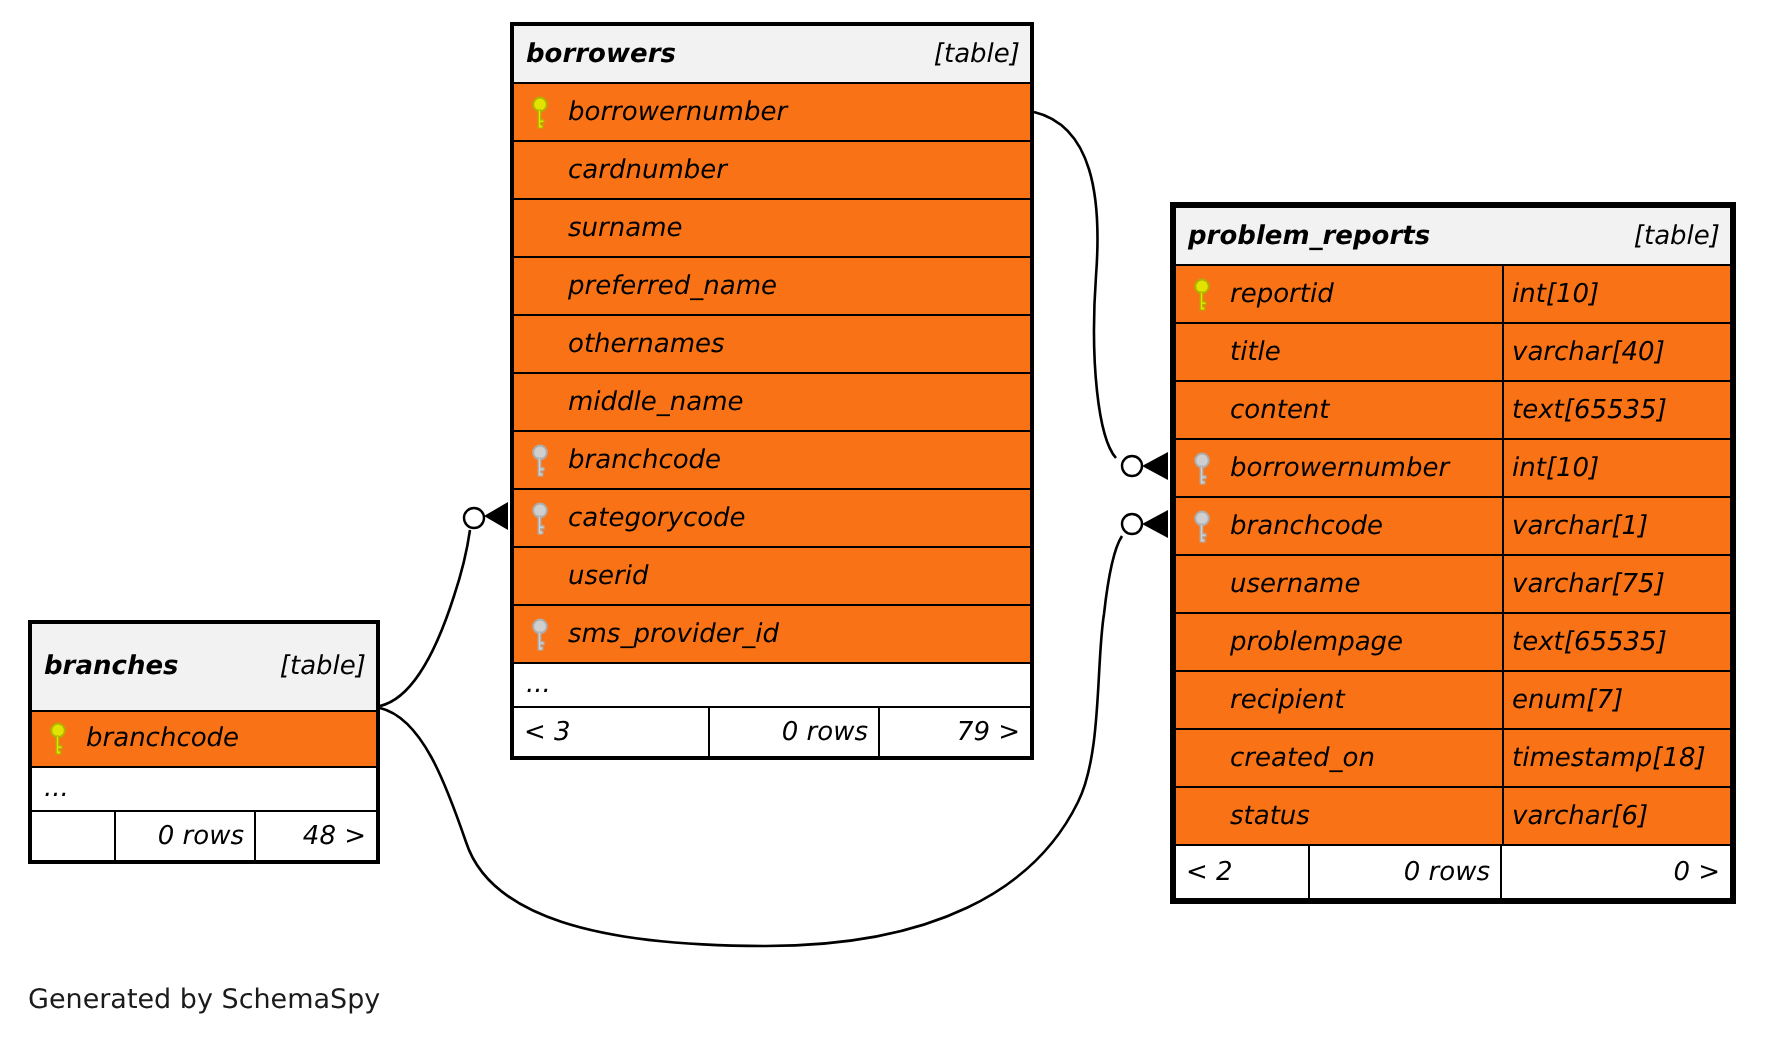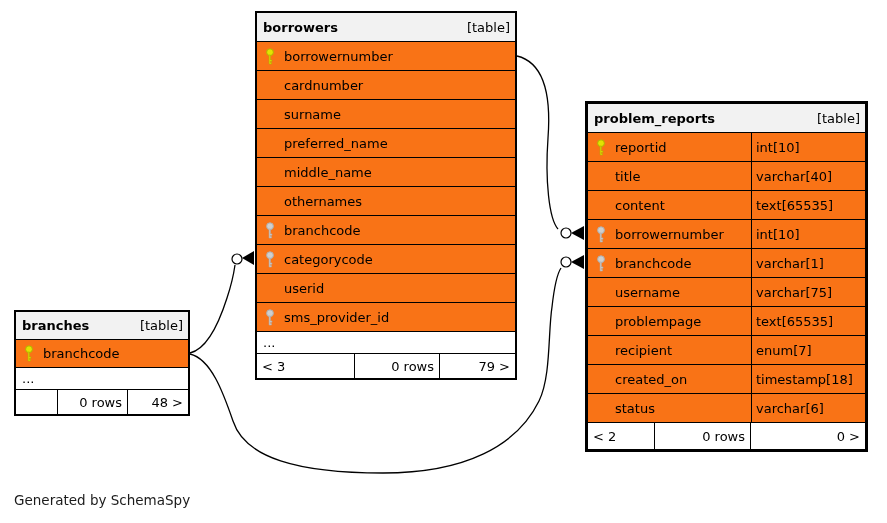--- a/index.html
+++ b/index.html
@@ -12,20 +12,21 @@
     overflow: hidden;
   }
   #lines {
     position: absolute; left: 0; top: 0; z-index: 1;
     pointer-events: none;
   }
   .tbl {
     position: absolute; z-index: 2;
     background: #fff;
     border: 2px solid #000;
+    font-style: italic;
   }
   .tbl.emph { border-width: 3px; }
   .thead {
     height: 29px;
     display: flex; align-items: center; justify-content: space-between;
     padding: 0 5px 0 6px;
     background: #f2f2f2;
     border-bottom: 1px solid #000;
   }
   .tname { font-weight: bold; }
@@ -59,21 +60,21 @@
   .fcell { display: flex; align-items: center; padding: 0 5px; white-space: nowrap; }
   .fcell.c1 { justify-content: flex-start; border-right: 1px solid #000; }
   .fcell.c2 { justify-content: flex-end; border-right: 1px solid #000; }
   .fcell.c3 { justify-content: flex-end; flex: 1; }
 
   #tbl-borrowers { left: 255px; top: 11px; width: 262px; }
   #tbl-borrowers .fcell.c1 { width: 98px; }
   #tbl-borrowers .fcell.c2 { width: 85px; }
 
   #tbl-branches { left: 14px; top: 310px; width: 176px; }
-  #tbl-branches .thead { height: 28px; }
+  #tbl-branches .thead { height: 44px; }
   #tbl-branches .trow { height: 28px; }
   #tbl-branches .fcell.c1 { width: 42px; }
   #tbl-branches .fcell.c2 { width: 70px; }
 
   #tbl-problem_reports { left: 585px; top: 101px; width: 283px; }
   #tbl-problem_reports .tfoot { height: 26px; }
   #tbl-problem_reports .fcell.c1 { width: 67px; }
   #tbl-problem_reports .fcell.c2 { width: 96px; }
 
   #note {
@@ -124,25 +125,25 @@
       <div class="trow">
         <span class="kslot"></span>
         <span class="cname">surname</span>
       </div>
       <div class="trow">
         <span class="kslot"></span>
         <span class="cname">preferred_name</span>
       </div>
       <div class="trow">
         <span class="kslot"></span>
+        <span class="cname">othernames</span>
+      </div>
+      <div class="trow">
+        <span class="kslot"></span>
         <span class="cname">middle_name</span>
-      </div>
-      <div class="trow">
-        <span class="kslot"></span>
-        <span class="cname">othernames</span>
       </div>
       <div class="trow">
         <span class="kslot">
           <svg width="10" height="17" viewBox="0 0 10 17">
     <circle cx="5" cy="4.2" r="3.4" fill="#cfcfcf" stroke="#adadad" stroke-width="1"></circle>
     <path d="M4.1 7 L4.1 16 L6.4 16 L6.4 14.5 L5.4 14.5 L5.4 13.3 L7 13.3 L7 11.9 L5.4 11.9 L5.4 7 Z" fill="#cfcfcf" stroke="#adadad" stroke-width="0.6"></path>
           </svg>
         </span>
         <span class="cname">branchcode</span>
       </div>

